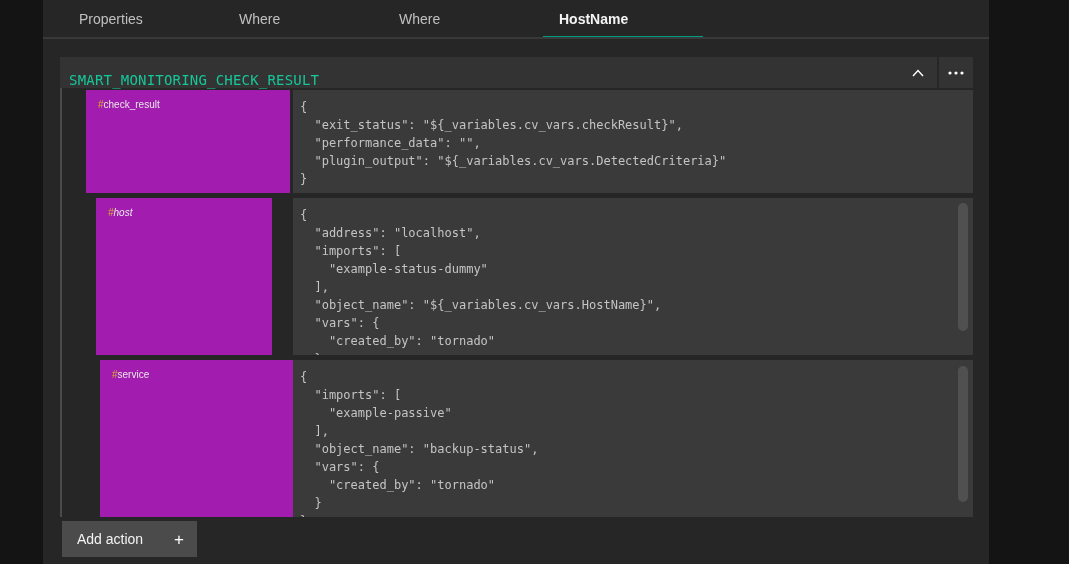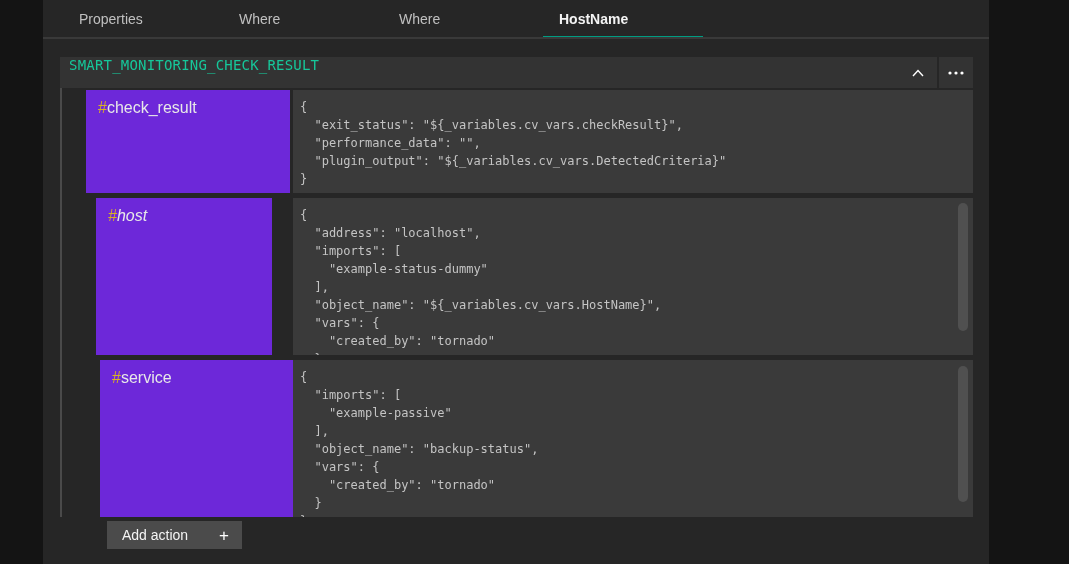--- a/index.html
+++ b/index.html
@@ -16,43 +16,43 @@
   .tabbar{position:absolute;left:0;top:0;width:946px;height:37px;background:#262626;
           display:flex;align-items:stretch;padding-left:20px;box-sizing:border-box;}
   .tabbar-divider{position:absolute;left:0;top:37px;width:946px;height:2px;background:#393939;}
   .tab{position:relative;width:160px;display:flex;align-items:center;
        padding-left:16px;box-sizing:border-box;font-size:14px;color:#c0c0c0;cursor:pointer;}
   .tab.active{color:#f4f4f4;font-weight:bold;}
   .tab.active .tab-underline{position:absolute;left:0;bottom:-2px;width:160px;height:3px;background:#009c82;}
 
   
   .card-header{position:absolute;left:17px;top:57px;width:913px;height:31px;display:flex;}
-  .card-header-main{flex:1;background:#333333;display:flex;align-items:flex-start;
+  .card-header-main{flex:1;background:#333333;display:flex;align-items:flex-end;
        padding:0 0 0 9px;box-sizing:border-box;}
   .card-title{font-family:"DejaVu Sans Mono","Liberation Mono",monospace;
        font-size:14px;color:#16c79a;letter-spacing:.2px;flex:1;}
   .icon-btn{width:38px;height:31px;display:flex;align-items:center;justify-content:center;
        background:#333333;cursor:pointer;}
   .overflow-btn{width:34px;height:31px;margin-left:2px;display:flex;align-items:center;
        justify-content:center;background:#333333;cursor:pointer;}
 
   
   .card-leftline{position:absolute;left:17px;top:88px;width:2px;height:429px;background:#4a4a4a;}
-  .row-label{position:absolute;background:#6d28d9;box-sizing:border-box;
-       padding:9px 12px;font-size:16px;color:#e8e8e8;}
+  .row-label{position:absolute;background:#a21caf;box-sizing:border-box;
+       padding:9px 12px;font-size:10px;color:#e8e8e8;}
   .row-label .hash{color:#d8b125;}
   .row-code{position:absolute;background:#3a3a3a;box-sizing:border-box;overflow:hidden;}
   .row-code pre{margin:0;padding:8px 24px 0 7px;
        font-family:"DejaVu Sans Mono","Liberation Mono",monospace;
        font-size:12px;line-height:18px;color:#c4c4c4;white-space:pre;}
   .vscroll{position:absolute;right:5px;width:10px;border-radius:5px;background:#505050;cursor:pointer;}
 
   
-  .add-action{position:absolute;left:62px;top:521px;width:135px;height:28px;background:#4b4b4b;
-       display:flex;align-items:center;box-sizing:border-box;padding:0 13px 0 15px;cursor:pointer;margin-left:45px;}
+  .add-action{position:absolute;left:62px;top:521px;width:135px;height:36px;background:#4b4b4b;
+       display:flex;align-items:center;box-sizing:border-box;padding:0 13px 0 15px;cursor:pointer;}
   .add-action-label{flex:1;font-size:14px;color:#f4f4f4;}
   .plus-icon{color:#ffffff;font-size:17px;font-weight:300;line-height:1;}
 </style>
 </head>
 <body>
 
 <div class="screen">
   <div class="panel">
 
     <div class="tabbar">

